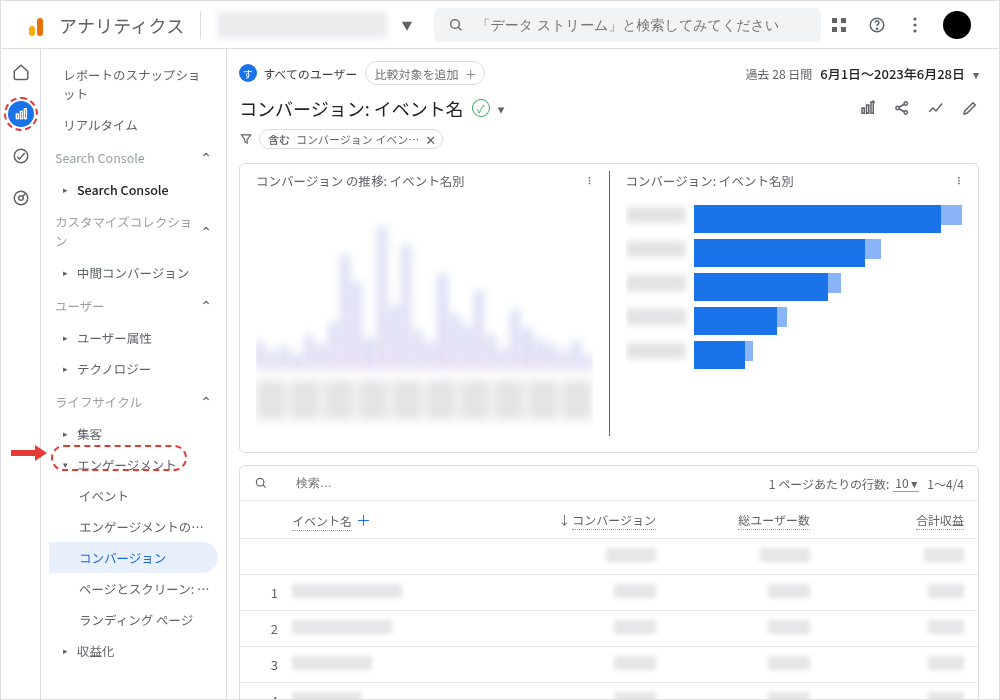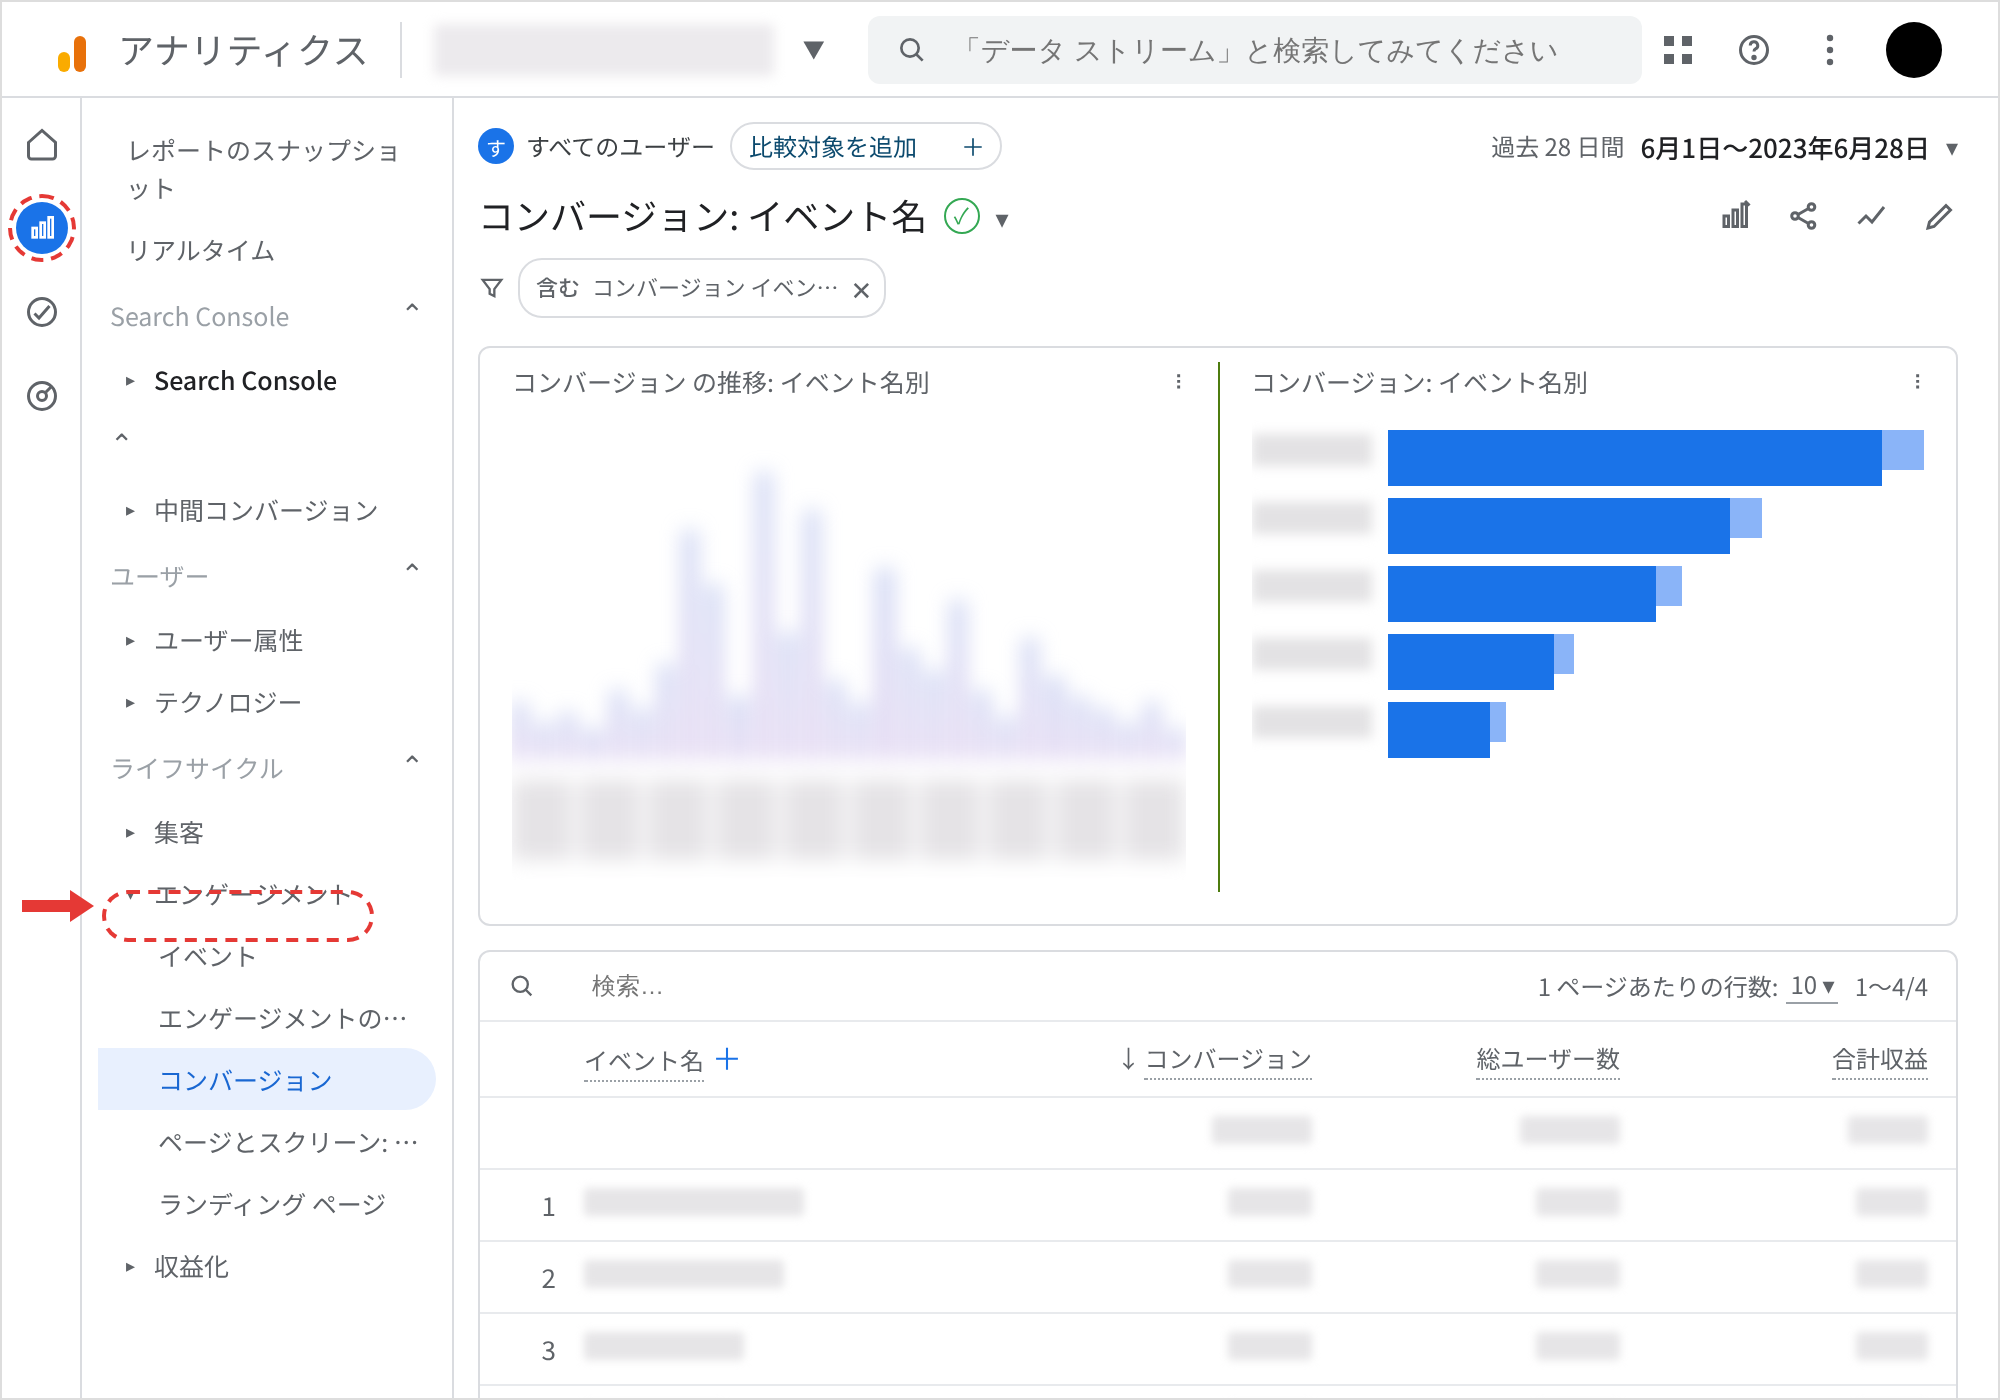--- a/index.html
+++ b/index.html
@@ -40,30 +40,30 @@
 .arrow-callout { position: absolute; left: 10px; top: 444px; width: 38px; height: 16px; pointer-events:none; }
 .arrow-callout::before { content:""; position:absolute; left:0; top:5px; width:26px; height:6px; background:#e53935; }
 .arrow-callout::after { content:""; position:absolute; left:24px; top:0; border-left:12px solid #e53935; border-top:8px solid transparent; border-bottom:8px solid transparent; }
 .chev { font-size: 14px; color: #5f6368; }
 
 
 .main { flex:1; background:#fff; overflow-y:auto; padding: 12px 20px 24px 12px; }
 .chips-row { display:flex; align-items:center; gap:8px; margin-bottom:10px; }
 .chip-all { display:flex; align-items:center; gap:6px; font-size:12px; }
 .chip-all .b { width:18px; height:18px; border-radius:50%; background:#1a73e8; color:#fff; font-size:10px; display:flex; align-items:center; justify-content:center; }
-.chip-add { border:1px solid #dadce0; border-radius:14px; height:24px; display:flex; align-items:center; padding:0 8px; gap:22px; color:#0c4a6e; font-size:12px; }
+.chip-add { border:1px solid #dadce0; border-radius:14px; height:24px; display:flex; align-items:center; padding:0 8px; gap:6px; color:#737373; font-size:12px; }
 .date-row { margin-left:auto; display:flex; align-items:center; gap:8px; font-size:12px; color:#5f6368; }
 .date-row .range { color:#202124; font-weight:500; font-size:13px; }
 
 .title-row { display:flex; align-items:center; gap:8px; margin:4px 0 8px; }
 .page-title { font-size:18px; color:#202124; font-weight:400; }
 .status-badge { width:18px; height:18px; border:1.5px solid #34a853; border-radius:50%; color:#34a853; font-size:11px; display:flex; align-items:center; justify-content:center; }
 .title-actions { margin-left:auto; display:flex; gap:16px; color:#5f6368; }
 .filter-row { display:flex; align-items:center; gap:6px; font-size:11px; color:#5f6368; margin-bottom:14px; }
-.filter-chip { border:1px solid #dadce0; border-radius:12px; height:30px; display:flex; align-items:center; padding:0 6px 0 8px; gap:6px; }
+.filter-chip { border:1px solid #dadce0; border-radius:12px; height:20px; display:flex; align-items:center; padding:0 6px 0 8px; gap:6px; }
 .filter-chip .lbl { font-weight:500; }
 .filter-chip .x { color:#5f6368; font-size:13px; }
 
 .card { border:1px solid #dadce0; border-radius:6px; }
 .charts-card { display:flex; padding:7px 0 16px; height:290px; }
 .chart-col { flex:1; padding:0 16px; }
 .chart-col + .chart-col { border-left:1px solid #4d7c0f; }
 .chart-title { font-size:12.5px; color:#5f6368; margin-bottom:10px; position: relative; }
 .chart-more { position:absolute; right:-6px; top:-2px; color:#5f6368; font-size:10px; padding:4px; }
 .chart-body { height:230px; position:relative; overflow:hidden; }
@@ -184,20 +184,21 @@
     <div class="sec-title sub">
         <span>Search Console</span>
         <span class="chev">⌃</span>
       </div>
     <div class="item bold">
         <span class="caret">▸</span>
         <span>Search Console</span>
       </div>
 
     <div class="sec-title sub">
+        <span>カスタマイズコレクション</span>
         <span class="chev">⌃</span>
       </div>
     <div class="item">
         <span class="caret">▸</span>
         <span>中間コンバージョン</span>
       </div>
 
     <div class="sec-title sub">
         <span>ユーザー</span>
         <span class="chev">⌃</span>

